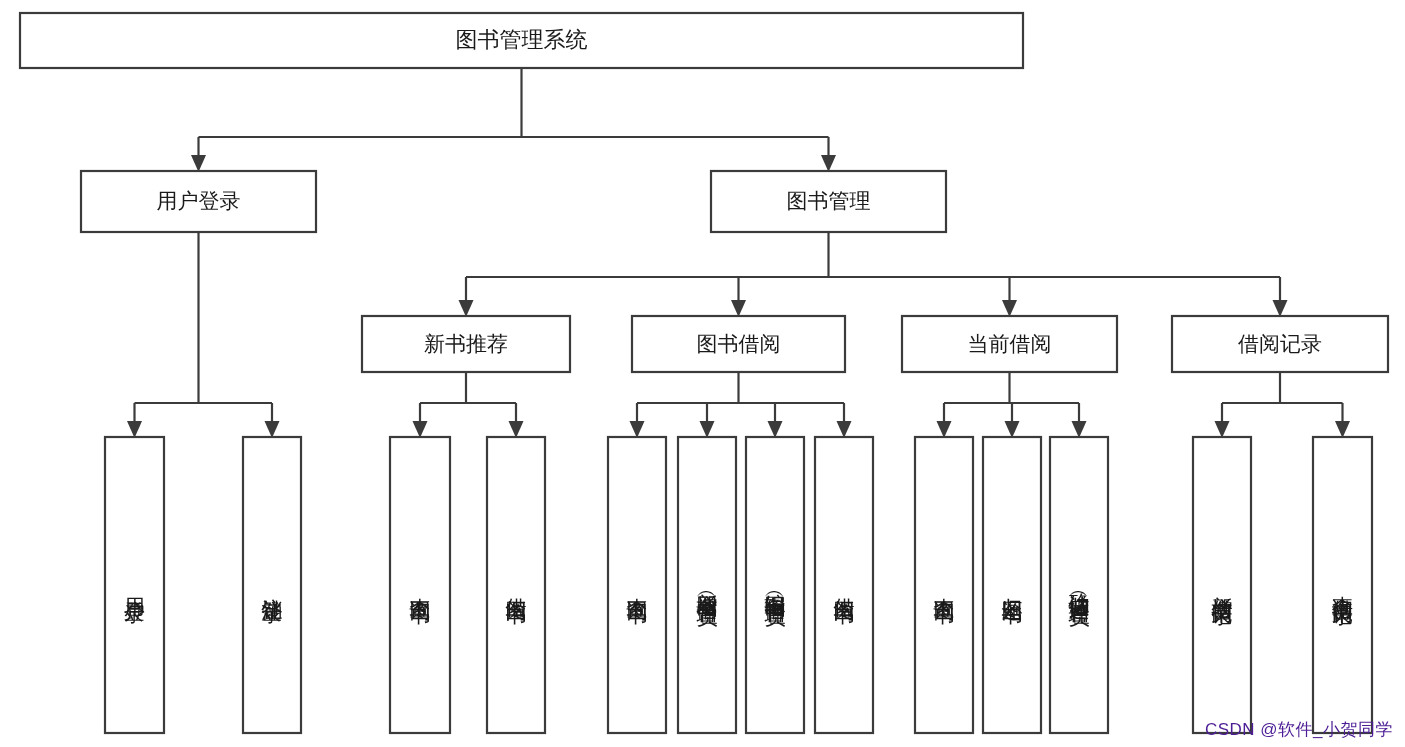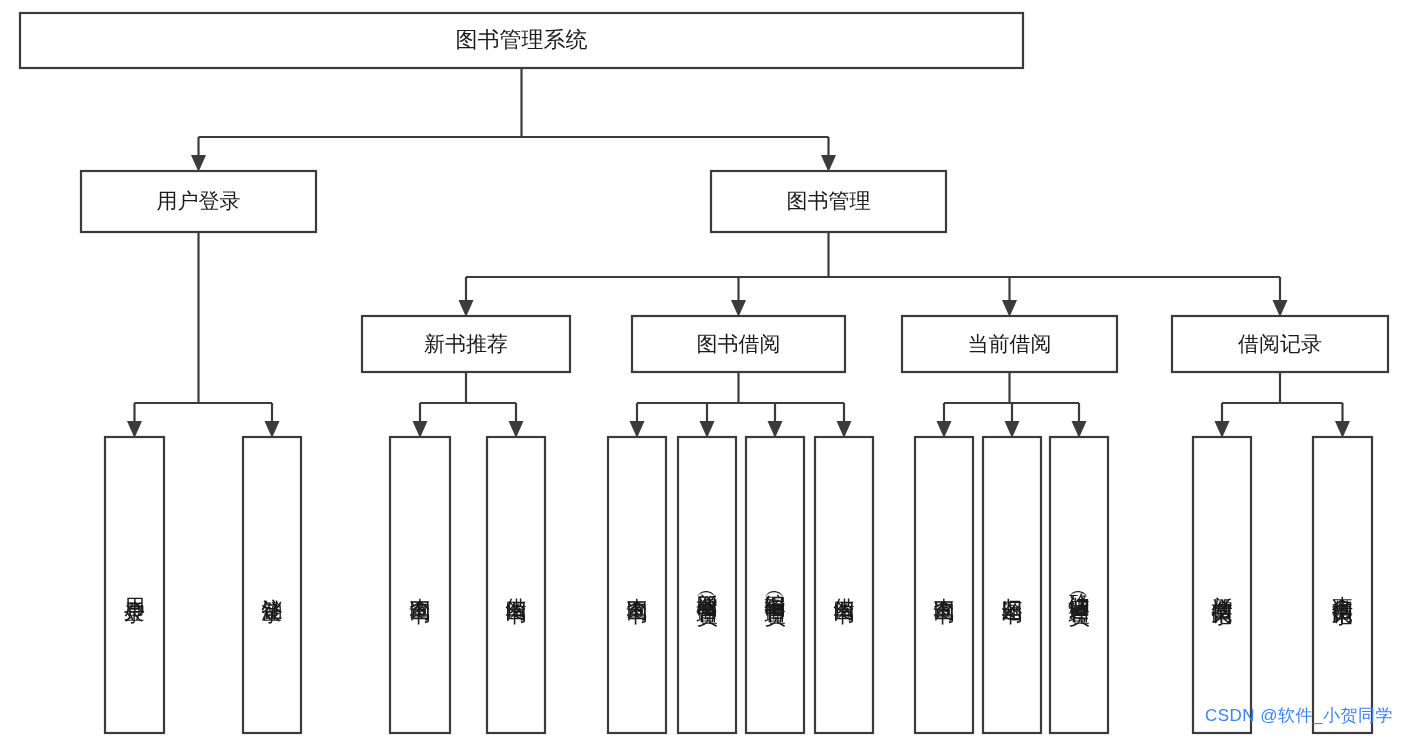--- a/index.html
+++ b/index.html
@@ -66,24 +66,24 @@
     font-size: 21px;
     line-height: 1.05;
     letter-spacing: 2px;
     color: #1a1a1a;
     text-align: center;
     white-space: nowrap;
   }
   .watermark {
     position: absolute;
     right: 12px;
-    bottom: 20px;
+    bottom: 6px;
     font-family: "Liberation Sans", "DejaVu Sans", sans-serif;
     font-size: 17px;
-    color: #3b82f6;
+    color: #4c1d95;
     letter-spacing: 0.5px;
     user-select: none;
     white-space: nowrap;
   }
 </style>
 </head>
 <body>
 
 <div id="diagram-root">
 

